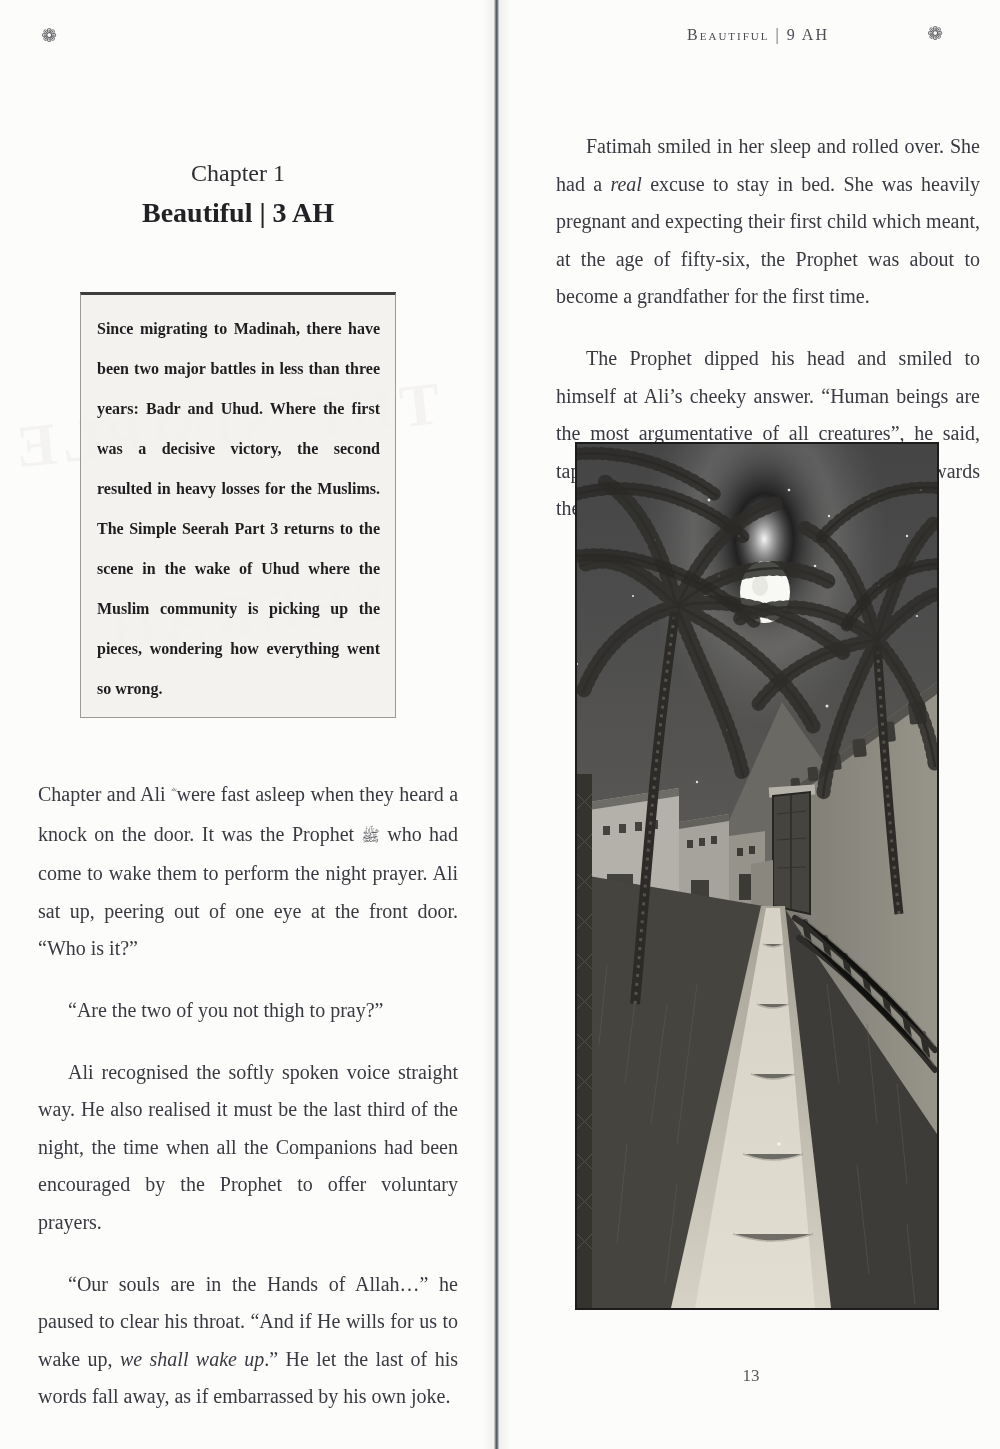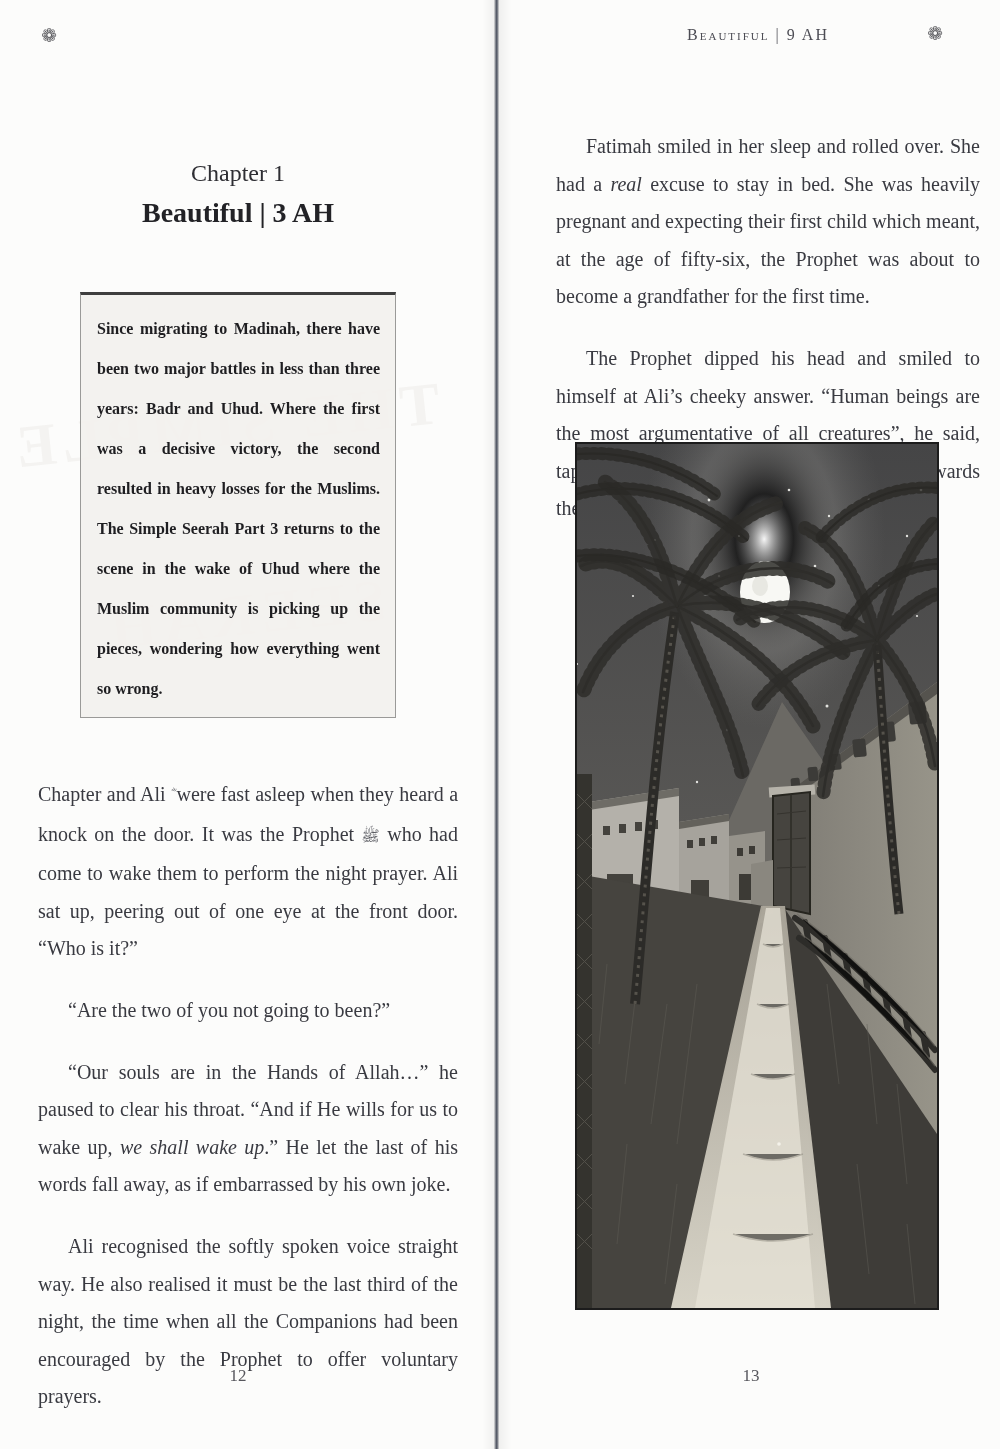--- a/index.html
+++ b/index.html
@@ -80,28 +80,27 @@
   </div>
 
   <div class="intro-box">
     <p>Since migrating to Madinah, there have been two major battles in less than three years: Badr and Uhud. Where the first was a decisive victory, the second resulted in heavy losses for the Muslims. The Simple Seerah Part 3 returns to the scene in the wake of Uhud where the Muslim community is picking up the pieces, wondering how everything went so wrong.</p>
   </div>
 
   <div class="body-col left-body">
     <p>
       <span>Chapter and Ali </span><span class="honorific">ؓ</span><span> were fast asleep when they heard a knock on the door. It was the Prophet </span><span class="honorific">ﷺ</span><span> who had come to wake them to perform the night prayer. Ali sat up, peering out of one eye at the front door. “Who is it?”</span>
     </p>
-    <p class="indent">“Are the two of you not going to been?”</p>
+    <p class="indent">“Are the two of you not thigh to pray?”</p>
+    <p class="indent">Ali recognised the softly spoken voice straight way. He also realised it must be the last third of the night, the time when all the Companions had been encouraged by the Prophet to offer voluntary prayers.</p>
     <p class="indent">
       <span>“Our souls are in the Hands of Allah…” he paused to clear his throat. “And if He wills for us to wake up, </span><em>we shall wake up</em><span>.” He let the last of his words fall away, as if embarrassed by his own joke.</span>
     </p>
-    <p class="indent">Ali recognised the softly spoken voice straight way. He also realised it must be the last third of the night, the time when all the Companions had been encouraged by the Prophet to offer voluntary prayers.</p>
-  </div>
-
-  <div class="page-number pn-left">12</div>
+  </div>
+
 
   <div class="running-head">
     <span>Beautiful</span><span class="pipe">|</span><span>9 AH</span>
   </div>
   <div class="ornament orn-right">❁</div>
 
   <div class="body-col right-body">
     <p class="indent">
       <span>Fatimah smiled in her sleep and rolled over. She had a </span><em>real</em><span> excuse to stay in bed. She was heavily pregnant and expecting their first child which meant, at the age of fifty-six, the Prophet was about to become a grandfather for the first time.</span>
     </p>

